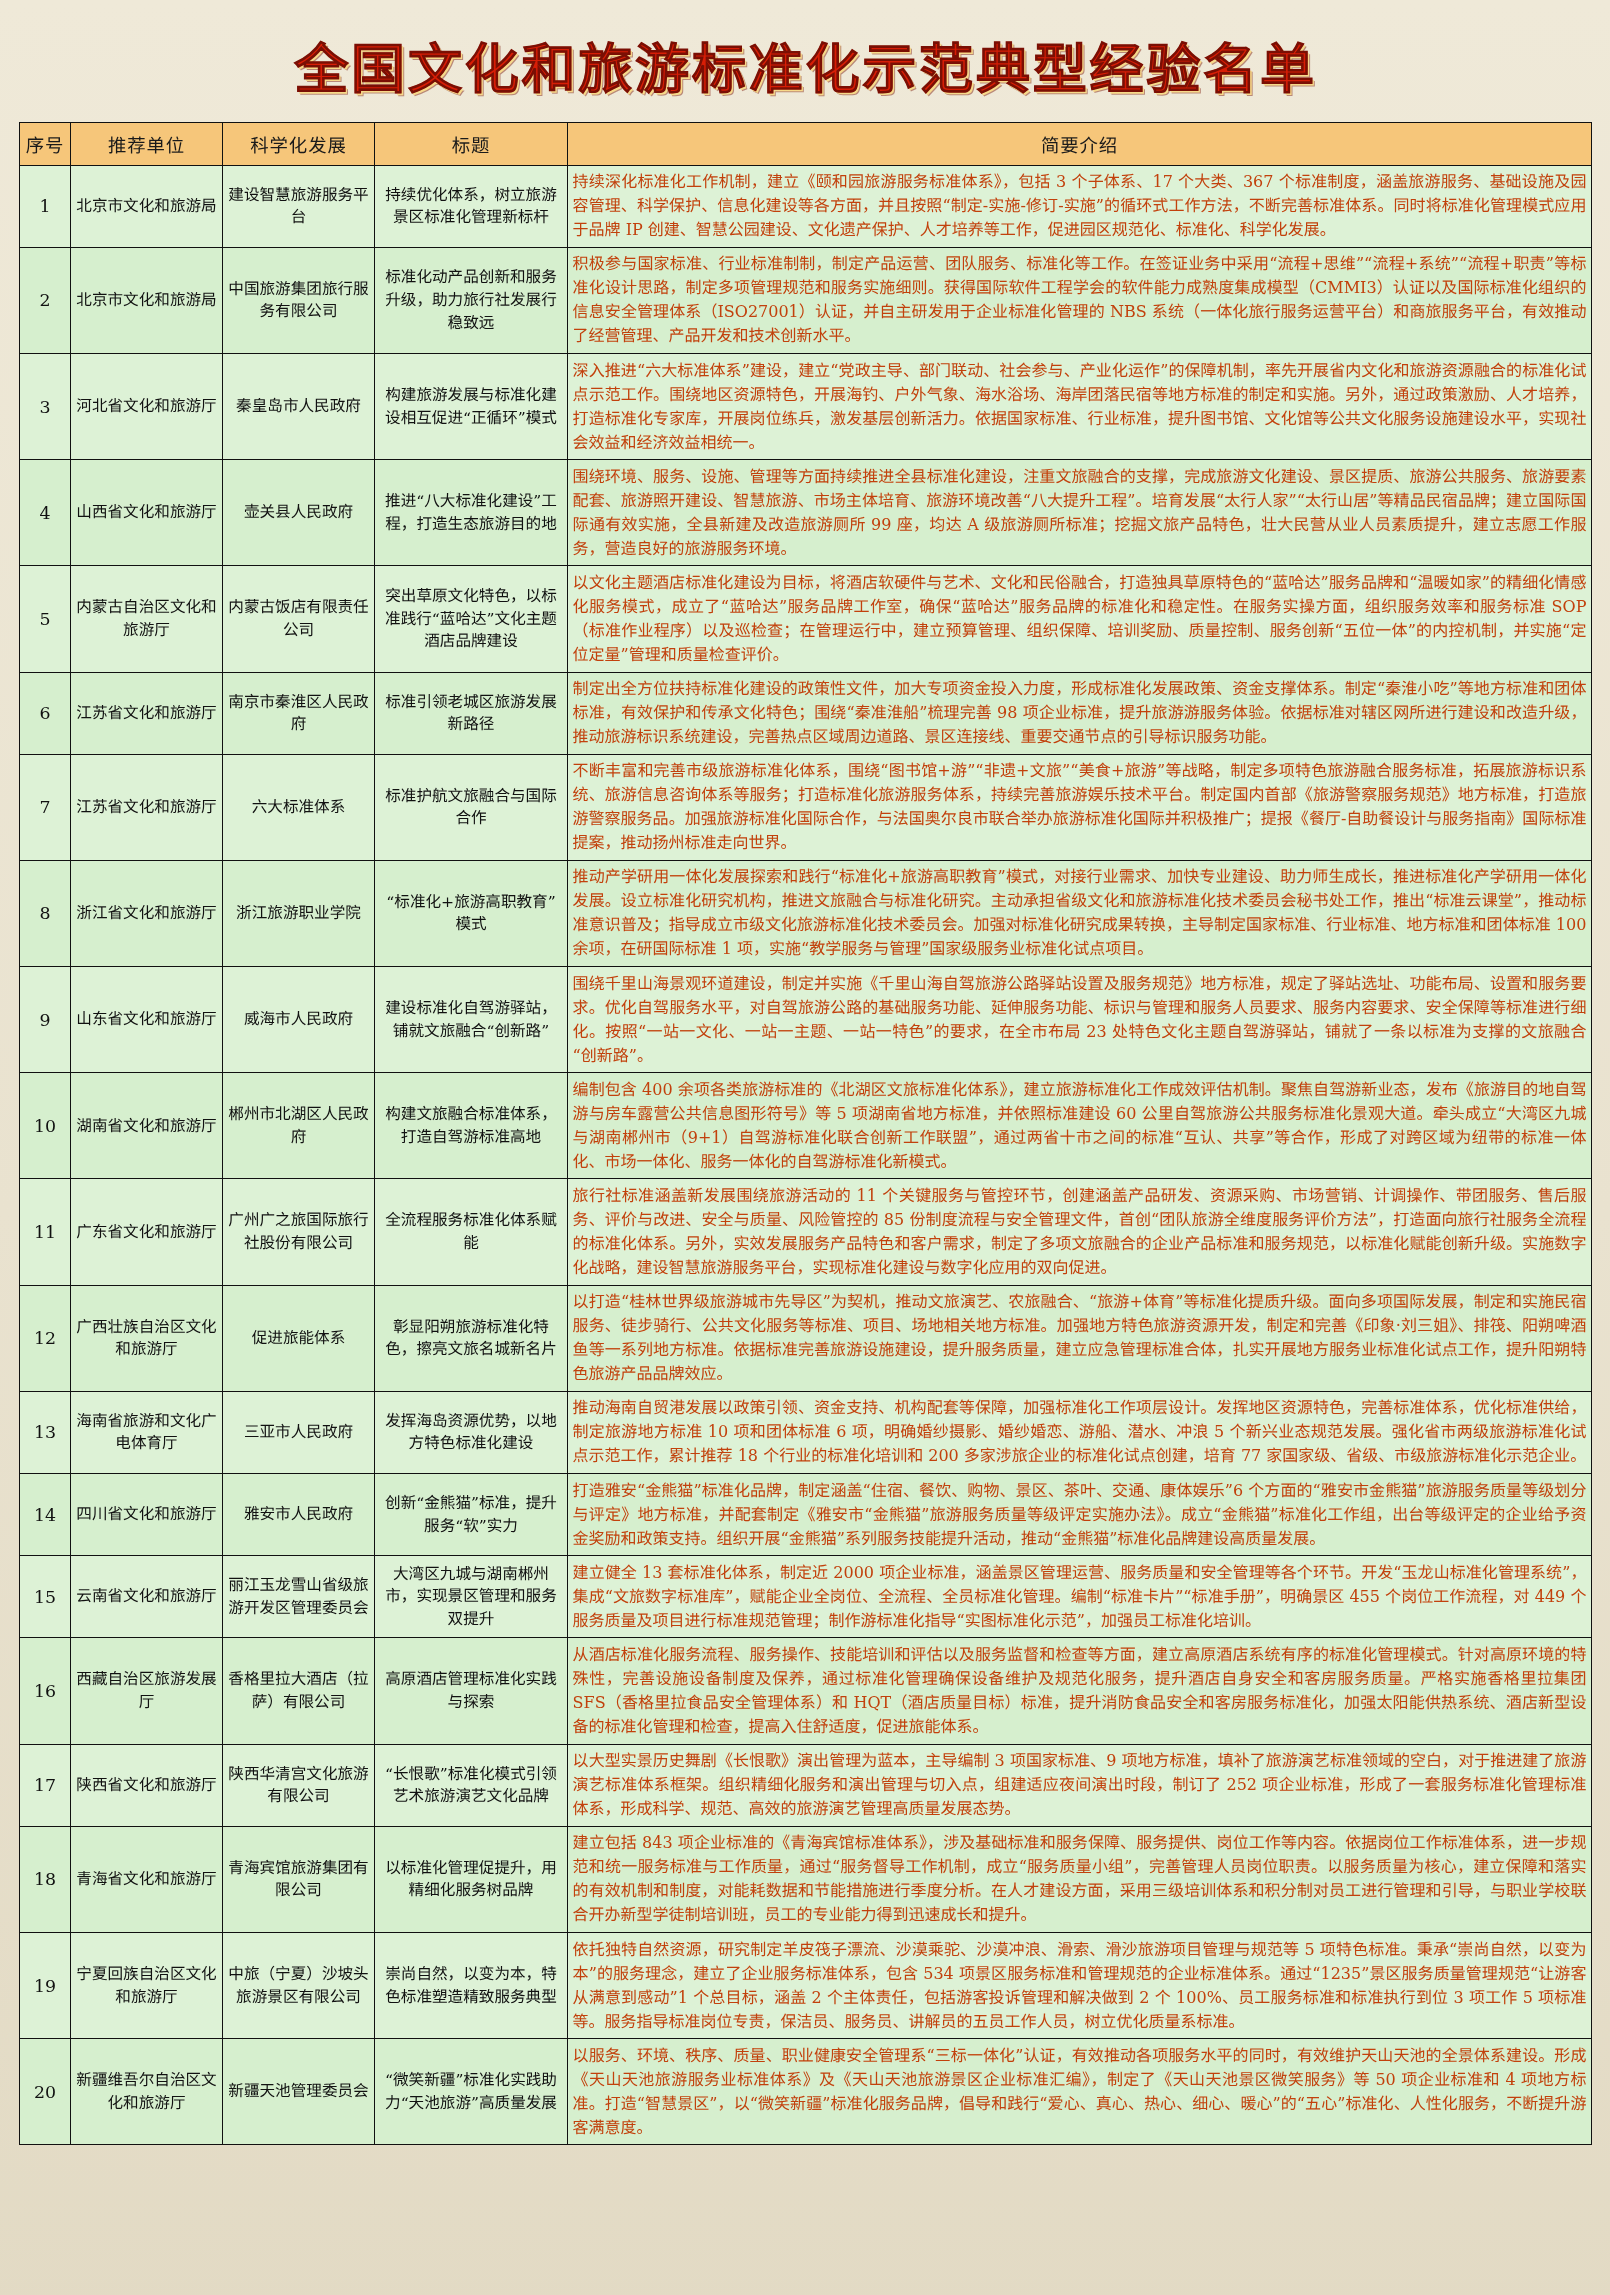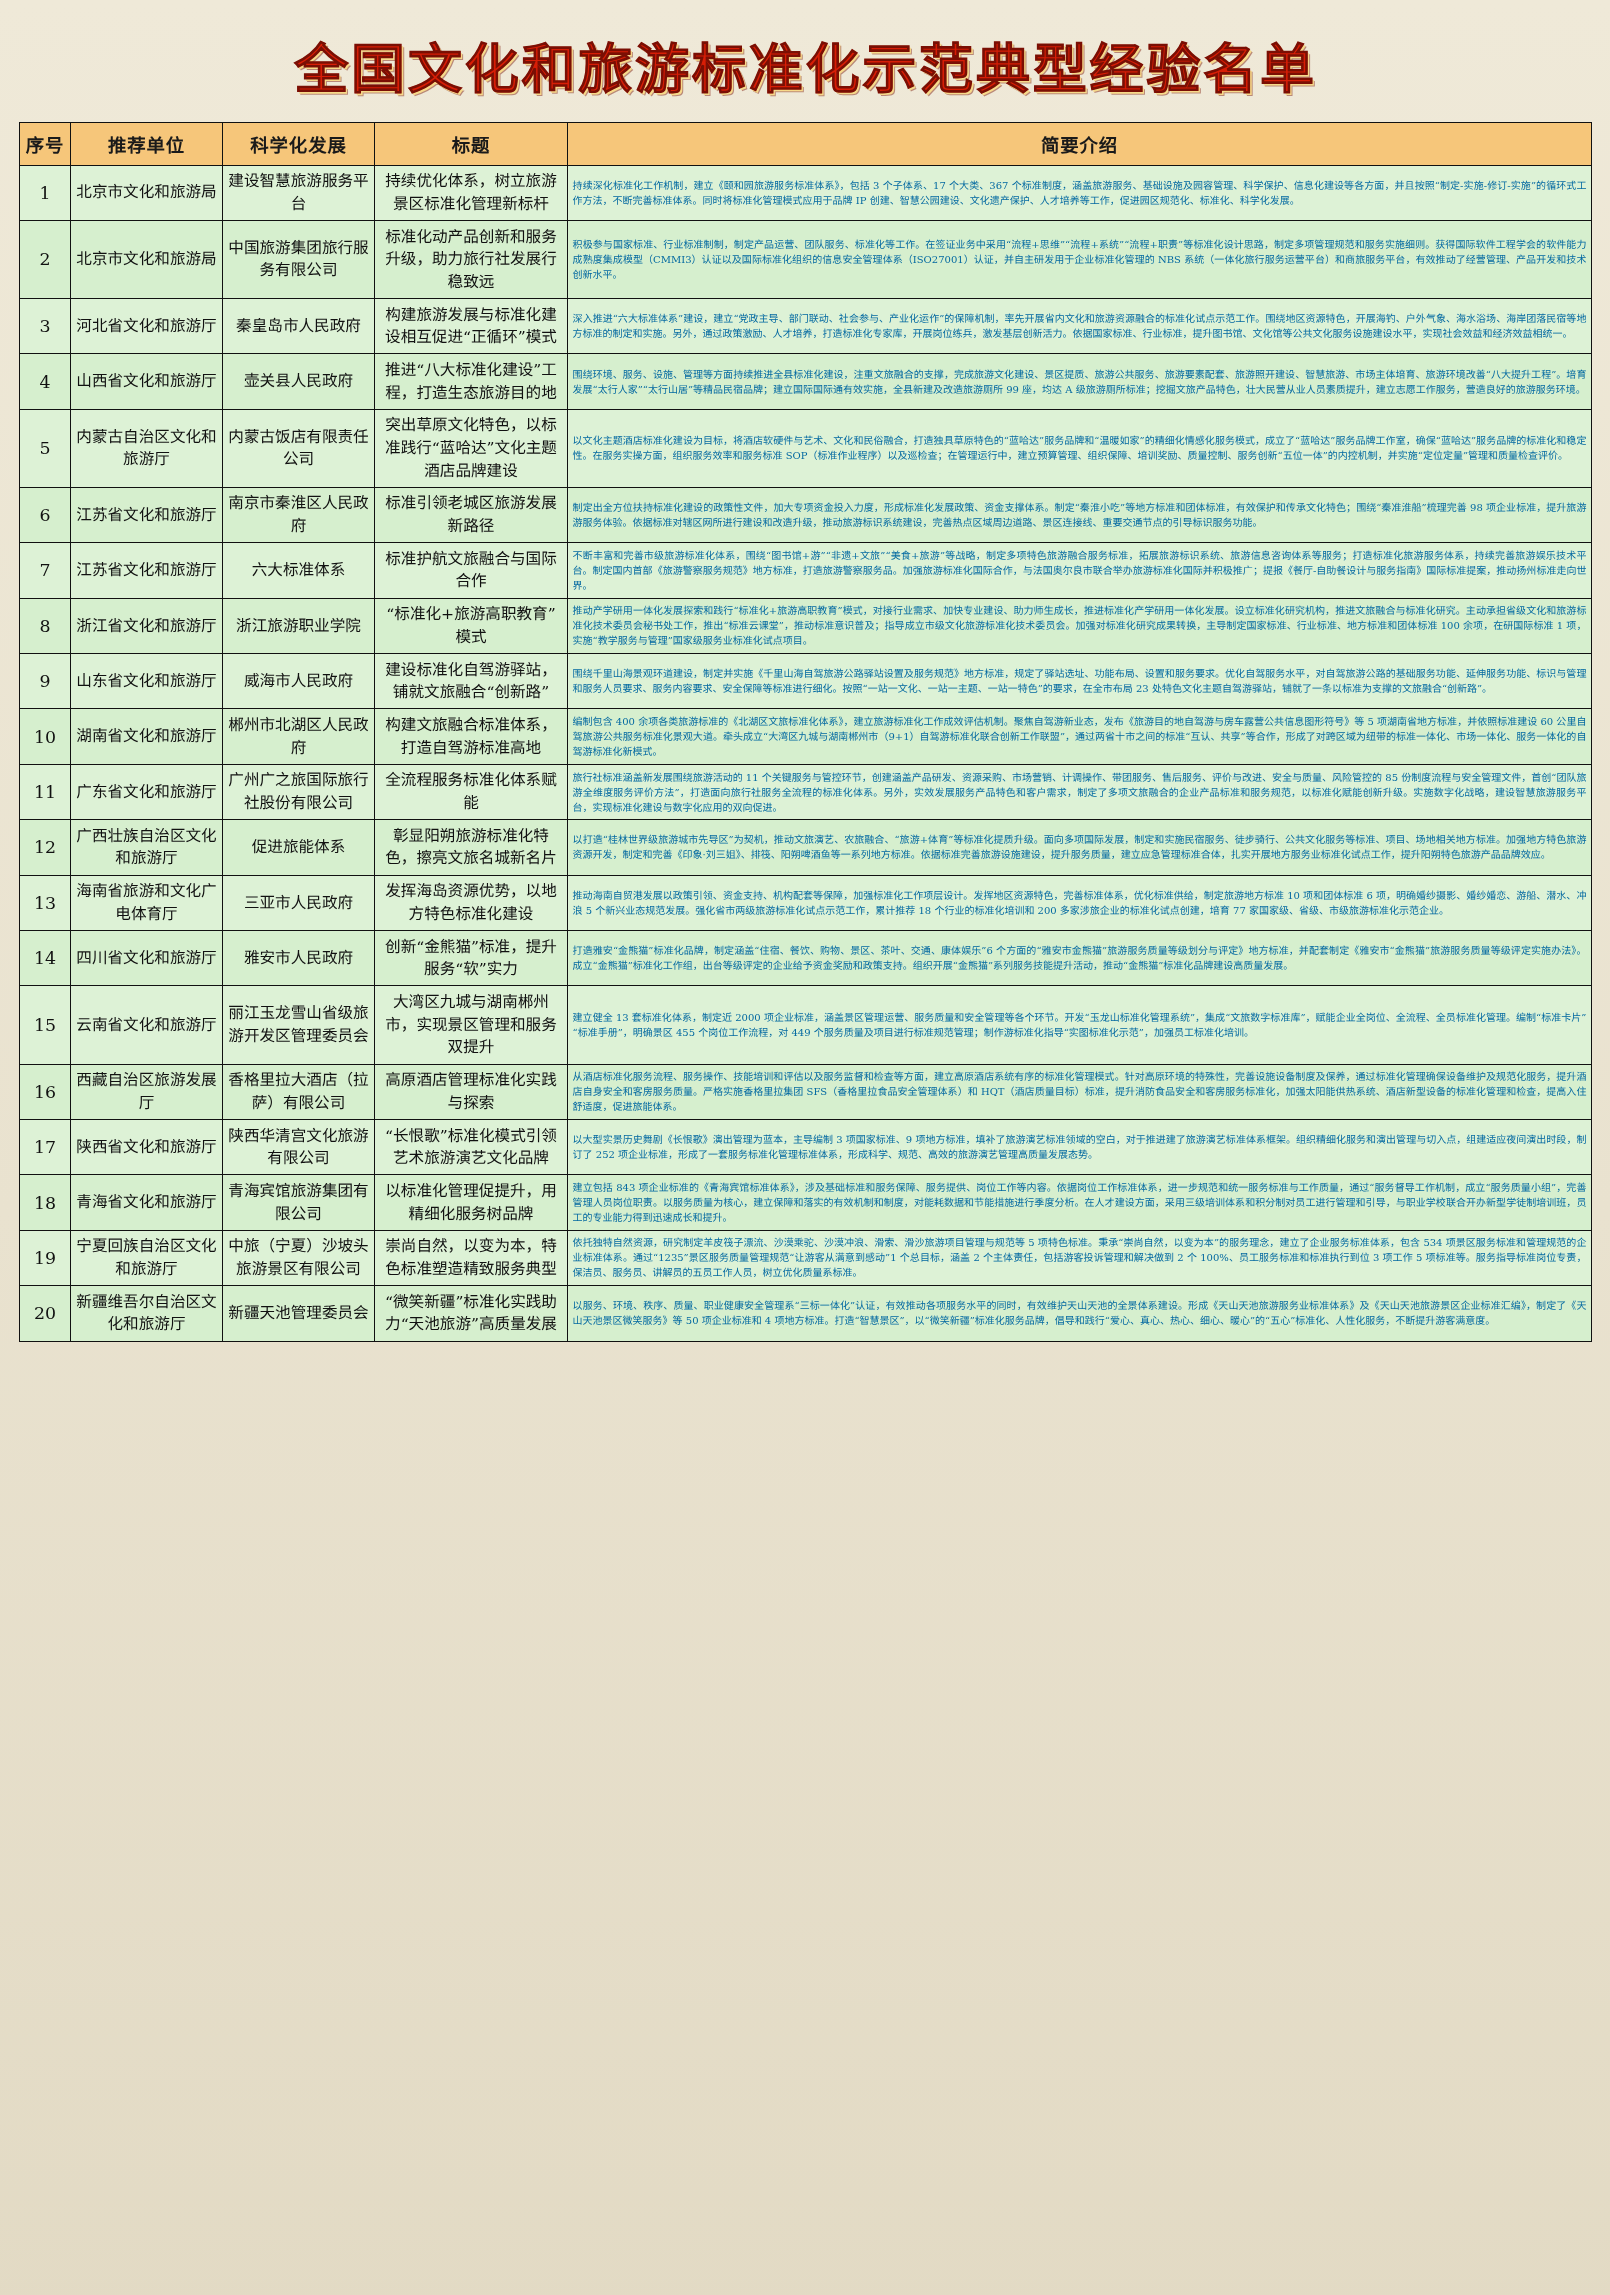--- a/index.html
+++ b/index.html
@@ -47,21 +47,21 @@
   }
   table.list th, table.list td {
     border: 0.9px solid #111;
     vertical-align: middle;
     padding: 4.6px 4.6px;
   }
   thead th {
     background: #f6c67a;
     font-family: "DejaVu Serif", "Liberation Serif", serif;
     font-size: 18.4px;
-    font-weight: bold;
+    font-weight: normal;
     color: #1a1a1a;
     text-align: center;
     height: 32px;
     letter-spacing: 0.9px;
   }
   col.c-idx   { width: 51px; }
   col.c-rec   { width: 152px; }
   col.c-app   { width: 152px; }
   col.c-title { width: 193px; }
   col.c-desc  { width: auto; }
@@ -75,23 +75,23 @@
   td.rec, td.app, td.ttl {
     text-align: center;
     font-family: "DejaVu Serif", "Liberation Serif", serif;
     font-size: 15.6px;
     line-height: 1.45;
     color: #111;
   }
   td.desc {
     text-align: justify;
     font-family: "DejaVu Serif", "Liberation Serif", serif;
-    font-size: 10px;
+    font-size: 16px;
     line-height: 1.5;
-    color: #0369a1;
+    color: #c2410c;
     padding: 5.5px 6.4px;
     letter-spacing: 0px;
   }
   tbody tr:nth-child(odd)  td { background: #ddf2d6; }
   tbody tr:nth-child(even) td { background: #d6efce; }
 </style>
 </head>
 <body>
 
 <div class="page">

